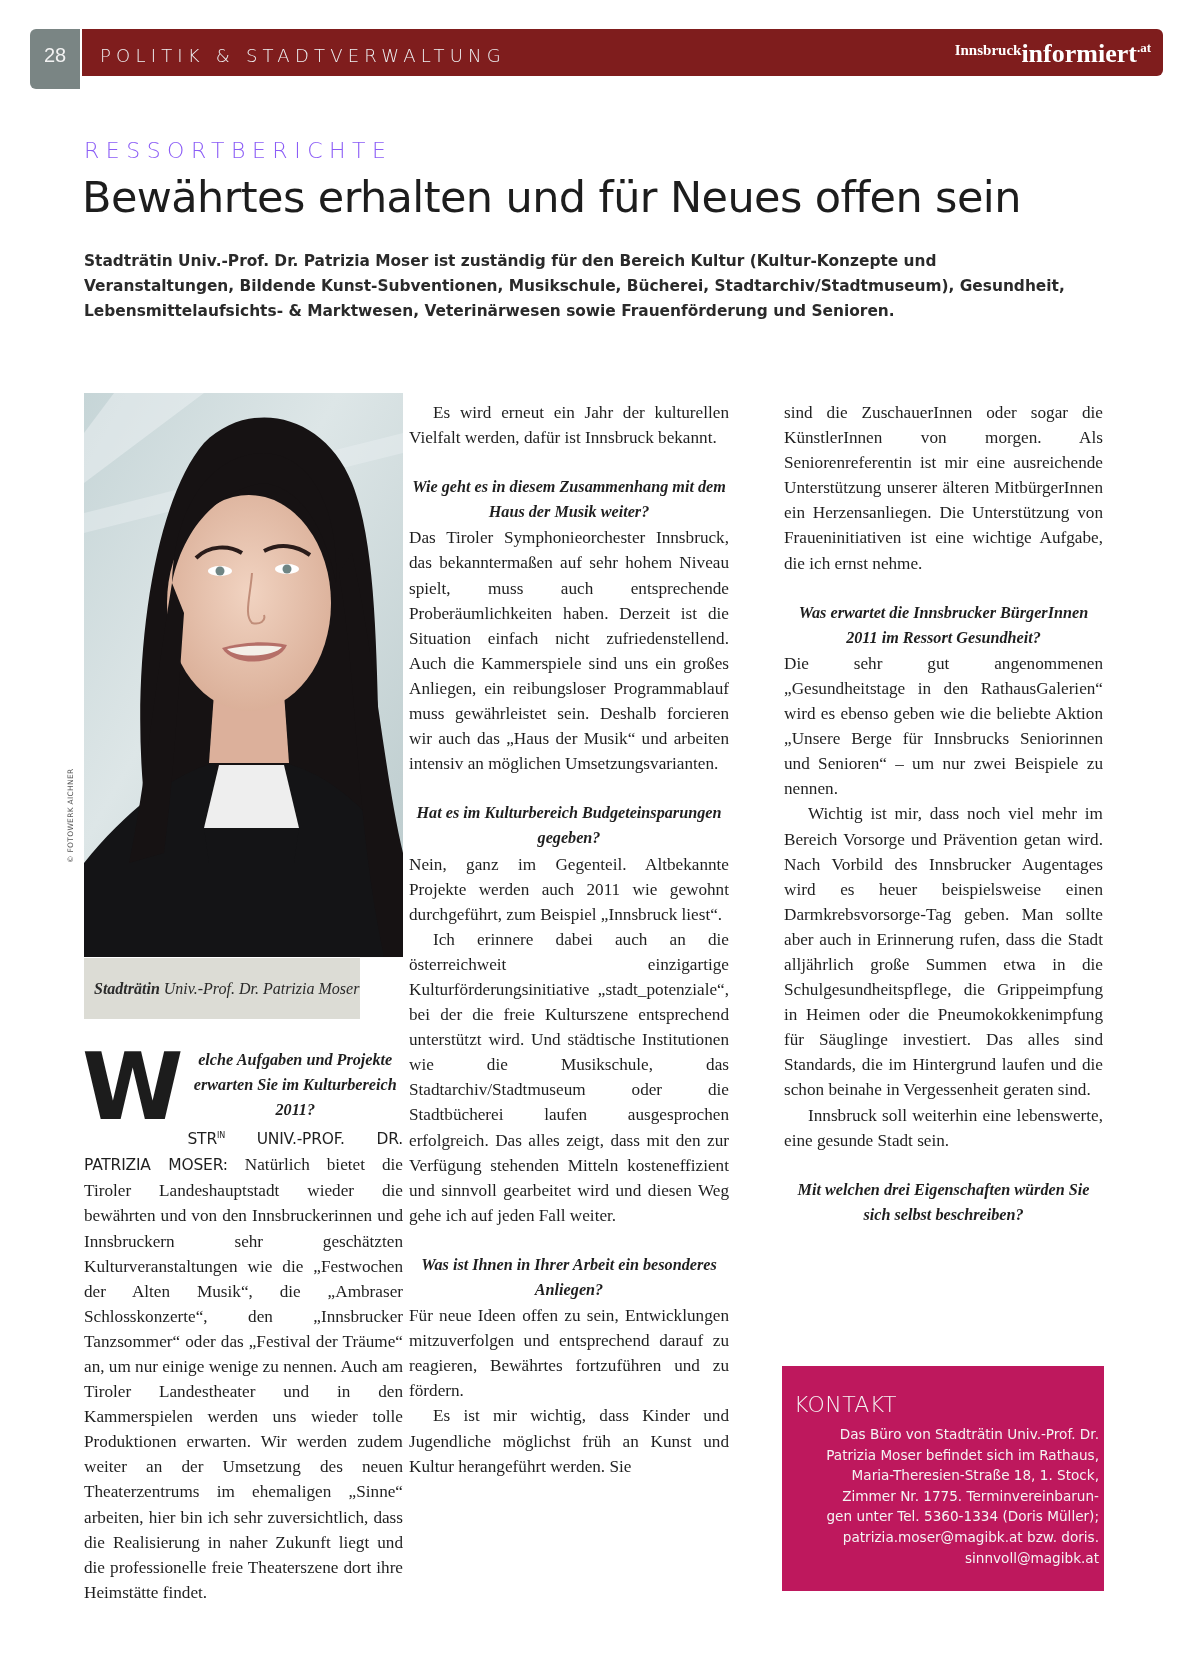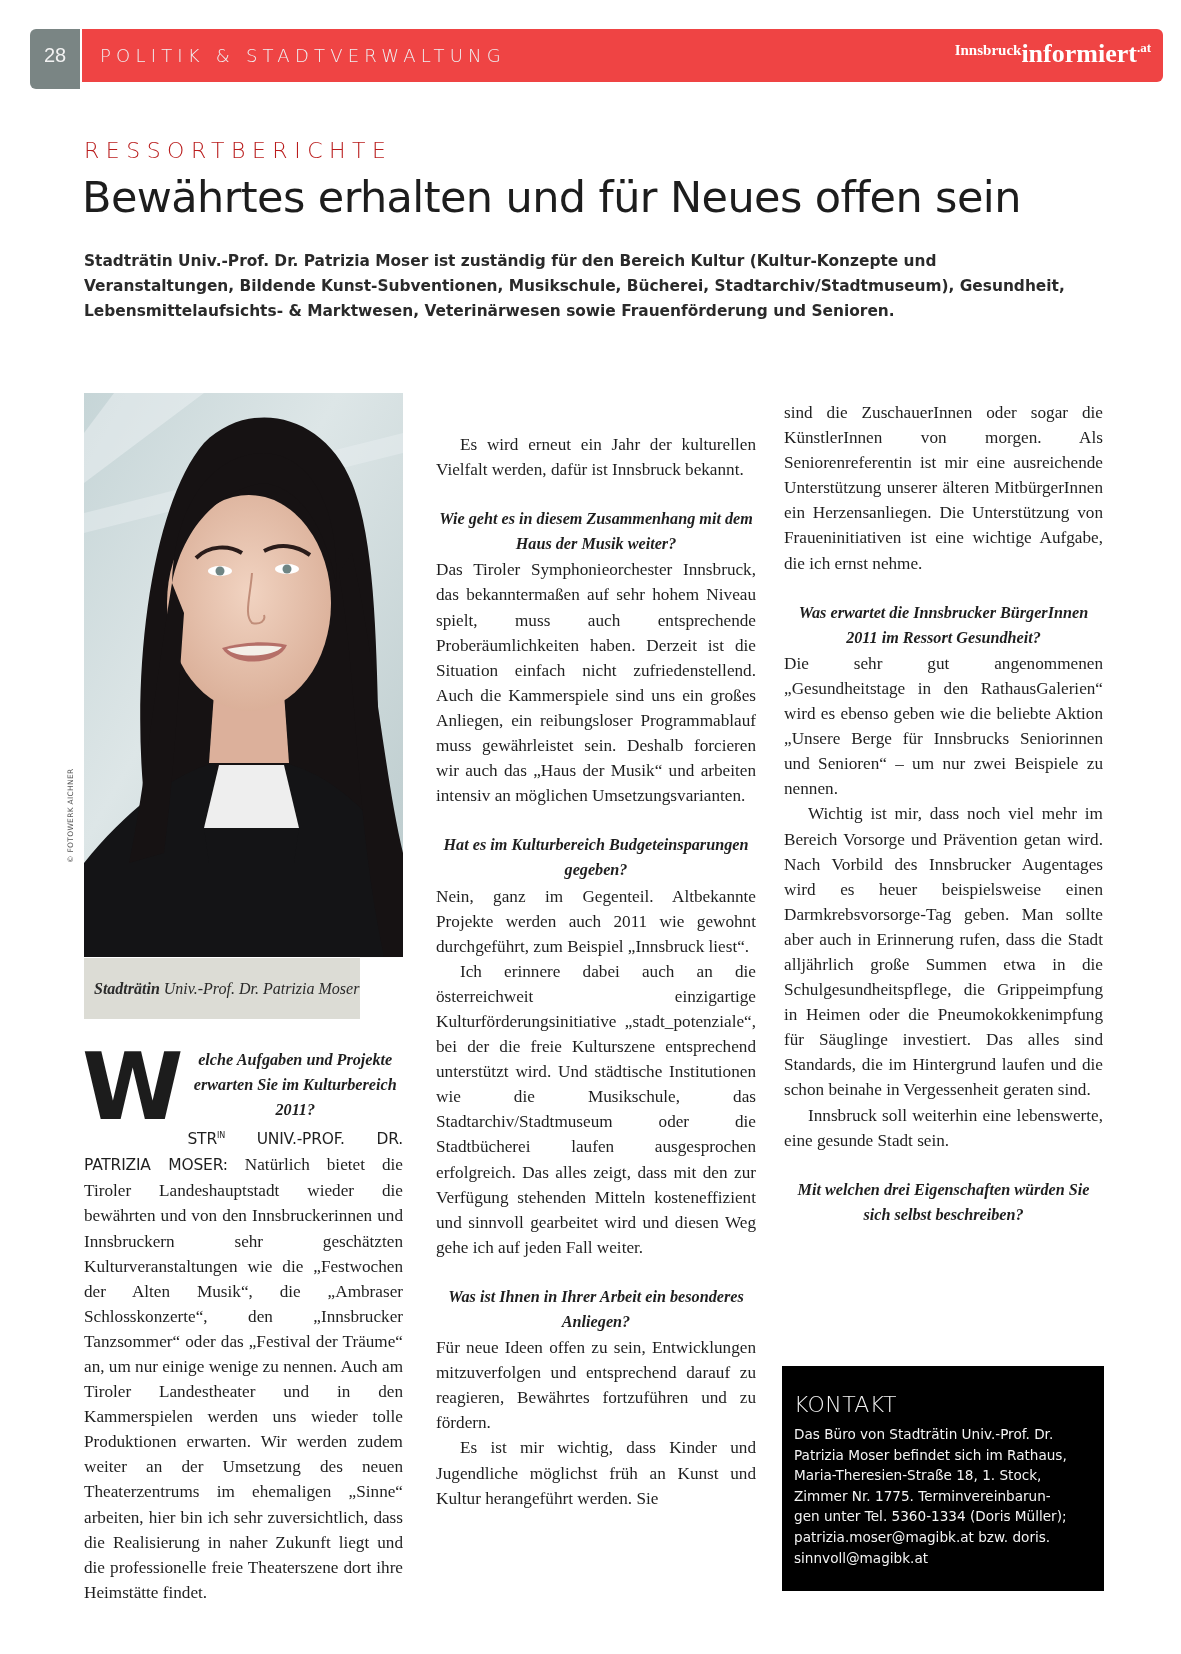--- a/index.html
+++ b/index.html
@@ -3,33 +3,33 @@
 <meta charset="utf-8">
 <style>
   html, body { margin: 0; padding: 0; background: #ffffff; }
   body { width: 1181px; height: 1654px; position: relative; overflow: hidden; }
 
   
   .header-bar { position: absolute; left: 30px; top: 29px; width: 1133px; height: 53px; }
   .page-num { position: absolute; left: 0; top: 0; width: 50px; height: 60px; background: #7a8584;
               border-radius: 6px 0 0 6px; color: #f2f2f2; font-family: "Liberation Sans", sans-serif;
               font-size: 20px; line-height: 53px; text-align: center; }
-  .section-band { position: absolute; left: 52px; top: 0; right: 0; height: 53px; background: #ef4444;
+  .section-band { position: absolute; left: 52px; top: 0; right: 0; height: 47px; background: #7f1d1d;
                   border-radius: 0 6px 6px 0; }
   .section-title { position: absolute; left: 18px; top: 0; line-height: 53px; color: #eef1f3;
                    font-family: "DejaVu Sans", sans-serif; font-size: 18px; letter-spacing: 5.2px; font-weight: 300; }
   .brand { position: absolute; right: 12px; top: 10px; color: #ffffff; font-family: "Liberation Serif", serif;
            white-space: nowrap; }
   .brand .b1 { font-size: 15px; font-weight: bold; position: relative; top: -7px; }
   .brand .b2 { font-size: 26px; font-weight: bold; }
   .brand .b3 { font-size: 13px; font-weight: bold; position: relative; top: -10px; }
 
   
   .kicker { position: absolute; left: 84px; top: 138px; font-family: "DejaVu Sans", sans-serif; font-size: 22px;
-            letter-spacing: 6.5px; color: #b91c1c; font-weight: 300; }
+            letter-spacing: 6.5px; color: #8b5cf6; font-weight: 300; }
   .title { position: absolute; left: 82px; top: 172px; font-family: "DejaVu Sans", sans-serif; font-size: 43px;
            color: #1d1d1d; letter-spacing: -0.6px; white-space: nowrap; }
   .intro { position: absolute; left: 84px; top: 249px; width: 990px; font-family: "DejaVu Sans", sans-serif;
            font-size: 15.4px; line-height: 25px; color: #2a2a2a; font-weight: bold; }
 
   
   .photo { position: absolute; left: 84px; top: 393px; width: 319px; height: 564px; overflow: hidden;
            background: linear-gradient(135deg, #c9d7d9 0%, #dfe8e9 30%, #c4d3d5 60%, #d9e3e4 100%); }
   .photo-credit { position: absolute; left: 66px; top: 863px; transform: rotate(-90deg); transform-origin: left top;
                   font-family: "DejaVu Sans", sans-serif; font-size: 7.5px; letter-spacing: 0.3px; color: #555; white-space: nowrap; }
@@ -39,34 +39,34 @@
   .caption b { font-weight: bold; }
 
   
   .col { position: absolute; font-family: "Liberation Serif", serif; font-size: 17.2px; line-height: 25.1px;
          color: #1f1f1f; text-align: justify; hyphens: manual; }
   .col p { margin: 0; }
   .col .indent { text-indent: 24px; }
   .col .q { font-style: italic; font-weight: bold; font-size: 16.2px; margin-top: 25px; text-align: center; }
   .col .q.first { margin-top: 0; }
   .col1 { left: 84px; top: 1048px; width: 319px; }
-  .col2 { left: 436px; top: 400px; width: 320px; margin-top: 32px; }
+  .col2 { left: 409px; top: 400px; width: 320px; }
   .col3 { left: 784px; top: 400px; width: 319px; }
 
   .dropcap { float: left; font-family: "DejaVu Sans", sans-serif; font-weight: bold; font-size: 92px; line-height: 72px;
              margin: 4px 8px 0 -2px; color: #1c1c1c; letter-spacing: -4px; }
   .col1 .q { margin-top: 0; line-height: 25px; }
   .speaker { font-family: "DejaVu Sans", sans-serif; font-size: 15.5px; letter-spacing: -0.2px; }
   .speaker sup { font-size: 8px; }
   .sig { font-size: 10px; vertical-align: super; }
   .end-square { display: inline-block; width: 13px; height: 13px; background: #7a8584; border-radius: 2px;
                 float: right; margin-top: 6px; }
 
   
-  .contact { position: absolute; left: 782px; top: 1366px; width: 322px; height: 225px; background: #000000; }
+  .contact { position: absolute; left: 782px; top: 1366px; width: 322px; height: 225px; background: #be185d; text-align: right; }
   .contact-title { position: absolute; left: 12px; top: 26px; font-family: "DejaVu Sans", sans-serif; font-size: 22px;
                    color: #f4f4f4; letter-spacing: 0.4px; font-weight: 300; }
   .contact-body { position: absolute; left: 12px; top: 58px; width: 305px; font-family: "DejaVu Sans", sans-serif;
                   font-size: 13.6px; line-height: 20.6px; color: #f4f4f4; }
   .contact-body div { white-space: nowrap; }
 </style>
 </head>
 <body>
 
 <div class="header-bar">

